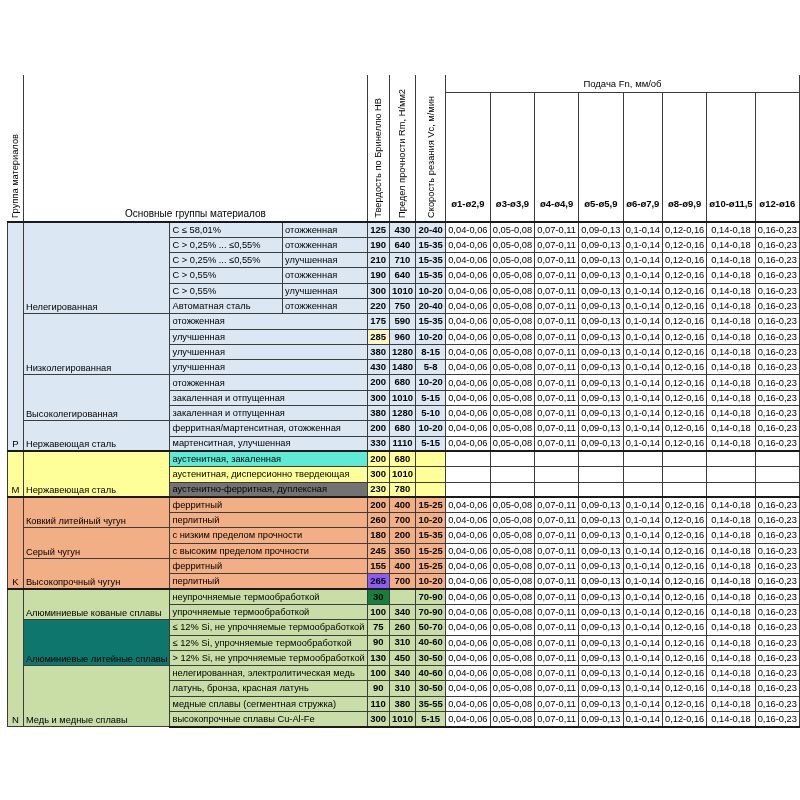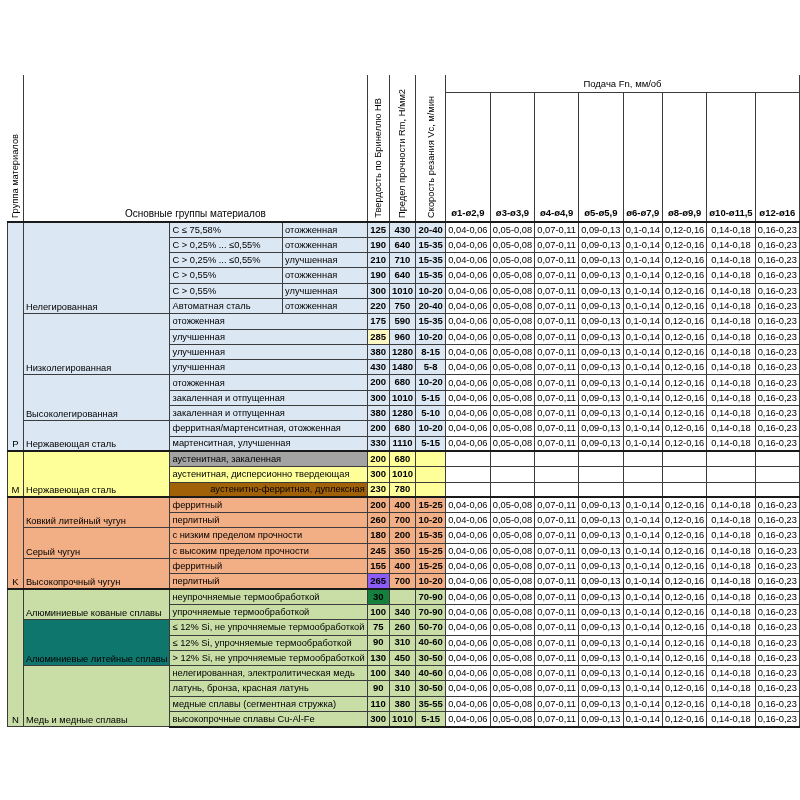--- a/index.html
+++ b/index.html
@@ -18,21 +18,21 @@
   tr.h1 { height: 17px; }
   tr.h2 { height: 130px; }
   tbody tr { height: 15.3px; }
   tbody td { font-size: 9.3px; line-height: 1.1; }
   .letter { text-align: center; vertical-align: bottom; font-size: 9.5px; padding-bottom: 1px; }
   .cat { vertical-align: bottom; text-align: left; font-size: 9.3px; padding-bottom: 1px; }
   .mat { text-align: left; }
   .num { font-weight: bold; text-align: center; font-size: 9.5px; }
   .feed { text-align: center; font-size: 9.3px; background: #fff; }
   .feedhead { font-size: 9.5px; text-align: center; vertical-align: middle; }
-  .dia { font-size: 9.5px; font-weight: bold; vertical-align: bottom; text-align: center; padding-bottom: 3px; }
+  .dia { font-size: 9.5px; font-weight: bold; vertical-align: bottom; text-align: center; padding-bottom: 12px; }
   .mainhead { vertical-align: bottom; text-align: center; font-size: 10px; padding-bottom: 2px; }
   .vhead { vertical-align: bottom; }
   .vhead:first-child { border-left: none; }
   .vwrap { display: flex; align-items: flex-end; justify-content: center; height: 141px; padding-bottom: 3px; }
   .vtext { writing-mode: vertical-rl; transform: rotate(180deg); font-size: 9.3px; }
   tr.sec-first td { border-top: 2px solid #1a1a1a; }
   tbody tr:last-child td { border-bottom: 2px solid #1a1a1a; }
 </style>
 </head>
 <body>
@@ -89,21 +89,21 @@
           <th class="dia">ø6-ø7,9</th>
           <th class="dia">ø8-ø9,9</th>
           <th class="dia">ø10-ø11,5</th>
           <th class="dia">ø12-ø16</th>
         </tr>
     </thead>
     <tbody id="table-body">
         <tr class="sec-first">
           <td class="letter" rowspan="15" style="background: rgb(219, 231, 243);">P</td>
           <td class="cat" rowspan="6" style="background: rgb(219, 231, 243);">Нелегированная</td>
-          <td class="mat" style="background: rgb(219, 231, 243);">C ≤ 75,58%</td>
+          <td class="mat" style="background: rgb(219, 231, 243);">C ≤ 58,01%</td>
           <td class="mat" style="background: rgb(219, 231, 243);">отожженная</td>
           <td class="num" style="background: rgb(219, 231, 243);">125</td>
           <td class="num" style="background: rgb(219, 231, 243);">430</td>
           <td class="num" style="background: rgb(219, 231, 243);">20-40</td>
           <td class="feed">0,04-0,06</td>
           <td class="feed">0,05-0,08</td>
           <td class="feed">0,07-0,11</td>
           <td class="feed">0,09-0,13</td>
           <td class="feed">0,1-0,14</td>
           <td class="feed">0,12-0,16</td>
@@ -310,21 +310,21 @@
           <td class="feed">0,07-0,11</td>
           <td class="feed">0,09-0,13</td>
           <td class="feed">0,1-0,14</td>
           <td class="feed">0,12-0,16</td>
           <td class="feed">0,14-0,18</td>
           <td class="feed">0,16-0,23</td>
         </tr>
         <tr class="sec-first">
           <td class="letter" rowspan="3" style="background: rgb(255, 255, 153);">M</td>
           <td class="cat" rowspan="3" style="background: rgb(255, 255, 153);">Нержавеющая сталь</td>
-          <td class="mat" colspan="2" style="background: #a3a3a3; margin-left: 8px;">аустенитная, закаленная</td>
+          <td class="mat" colspan="2" style="background: #5eead4; margin-left: 8px;">аустенитная, закаленная</td>
           <td class="num" style="background: rgb(255, 255, 153);">200</td>
           <td class="num" style="background: rgb(255, 255, 153);">680</td>
           <td class="num" style="background: rgb(255, 255, 153);"></td>
           <td class="feed"></td>
           <td class="feed"></td>
           <td class="feed"></td>
           <td class="feed"></td>
           <td class="feed"></td>
           <td class="feed"></td>
           <td class="feed"></td>
@@ -338,21 +338,21 @@
           <td class="feed"></td>
           <td class="feed"></td>
           <td class="feed"></td>
           <td class="feed"></td>
           <td class="feed"></td>
           <td class="feed"></td>
           <td class="feed"></td>
           <td class="feed"></td>
         </tr>
         <tr>
-          <td class="mat" colspan="2" style="background: #a16207; text-align: right;">аустенитно-ферритная, дуплексная</td>
+          <td class="mat" colspan="2" style="background: #737373;">аустенитно-ферритная, дуплексная</td>
           <td class="num" style="background: rgb(255, 255, 153); margin-left: 25px;">230</td>
           <td class="num" style="background: rgb(255, 255, 153);">780</td>
           <td class="num" style="background: rgb(255, 255, 153);"></td>
           <td class="feed"></td>
           <td class="feed"></td>
           <td class="feed"></td>
           <td class="feed"></td>
           <td class="feed"></td>
           <td class="feed"></td>
           <td class="feed"></td>

